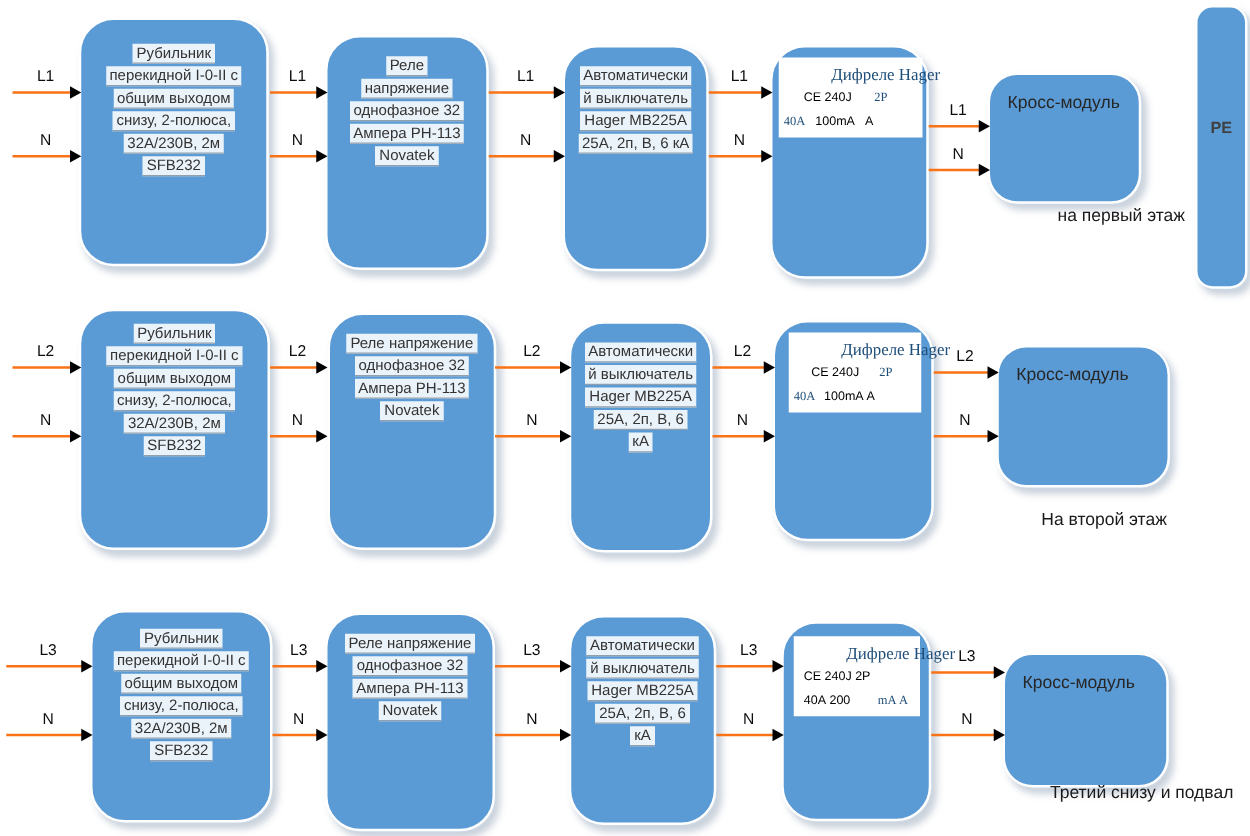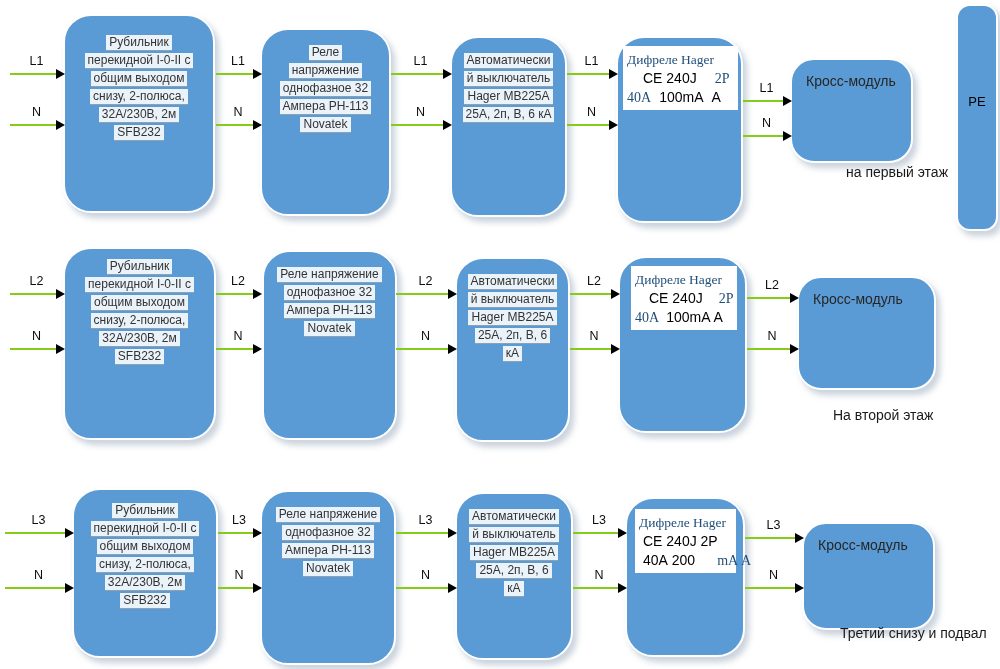--- a/index.html
+++ b/index.html
@@ -3,32 +3,32 @@
 <meta charset="utf-8">
 <style>
   html,body{margin:0;padding:0;background:#fff;}
   #canvas{position:relative;width:1000px;height:669px;background:#fff;overflow:hidden;
           font-family:"Liberation Sans",sans-serif;}
   .blk{position:absolute;background:#5b9bd5;border:2px solid #ffffff;border-radius:28px;
        box-sizing:border-box;
        box-shadow:1px 1px 0 #cdd8e3, 4px 5px 6px rgba(120,140,165,0.40);}
   .cross{border-radius:24px;}
   .pe{border-radius:14px;display:flex;justify-content:center;align-items:flex-start;
-      padding-top:88px;font-size:13px;font-weight:400;color:#000000;}
+      padding-top:88px;font-size:13px;font-weight:700;color:#404040;}
   .chips{padding-top:14px;text-align:center;}
   .chip{display:table;margin:1px auto 2px;background:rgba(255,255,255,0.88);
         border-bottom:1px solid #90a0ae;padding:0 3px;font-size:12px;line-height:15px;
         color:#333;white-space:nowrap;}
   .crosslabel{padding:13px 0 0 14px;font-size:14px;color:#262626;}
   .rcdbox{position:absolute;background:#ffffff;padding:4px 4px 3px 4px;box-sizing:border-box;}
-  .rl{font-size:14px;line-height:19px;white-space:nowrap;}
-  .rl1{font-size:13.5px;}
+  .rl{font-size:10px;line-height:19px;white-space:nowrap;}
+  .rl1{font-size:13.5px;margin-left:38px;}
   .serif{font-family:"Liberation Serif",serif;color:#1f4e79;}
   .sans{font-family:"Liberation Sans",sans-serif;color:#000;}
-  .wire{position:absolute;height:2px;background:#84cc16;}
+  .wire{position:absolute;height:2px;background:#f97316;}
   .wire::after{content:"";position:absolute;right:-2px;top:-4px;width:0;height:0;
                border-left:9px solid #000;border-top:5px solid transparent;
                border-bottom:5px solid transparent;}
   .wire .lbl{position:absolute;left:0;right:0;top:-19px;text-align:center;
              font-size:12.5px;color:#0d0d0d;}
   .caption{position:absolute;font-size:14px;color:#1a1a1a;white-space:nowrap;z-index:5;}
 </style>
 </head>
 <body>
 

